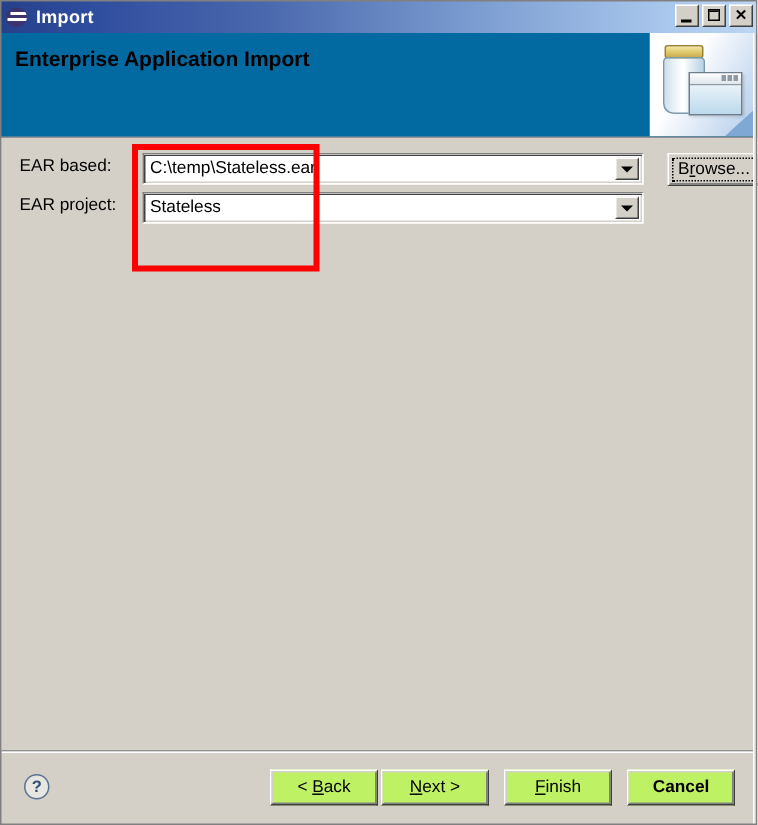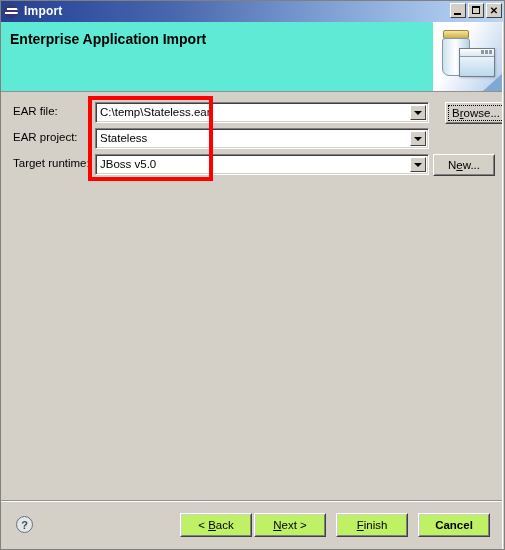--- a/index.html
+++ b/index.html
@@ -116,21 +116,21 @@
     font-size: 10px;
     font-weight: bold;
   }
 
   
   .header {
     position: absolute;
     left: 0; top: 22px;
     width: 505px;
     height: 70px;
-    background: #5eead4;
+    background: #0369a1;
     border-bottom: 1px solid #919191;
     box-sizing: border-box;
     overflow: hidden;
   }
   .header-title {
     position: absolute;
     left: 10px; top: 9px;
     font-size: 14px;
     font-weight: bold;
     color: #000000;
@@ -463,53 +463,41 @@
             </span>
           </div>
         <div class="winlet-body"></div>
       </div>
     </div>
   </div>
 
   <div class="body-area">
 
     <div class="field-row row-1">
-      <span class="field-label">EAR file:</span>
+      <span class="field-label">EAR based:</span>
       <div class="combo">
         <span class="combo-text">C:\temp\Stateless.ear</span>
         <span class="combo-arrow"></span>
       </div>
       <div class="side-btn btn-browse">
         <span class="inner">
             <span><span>B</span><span class="mn">r</span><span>owse...</span></span>
           </span>
         <span class="focusring"></span>
       </div>
     </div>
 
     <div class="field-row row-2">
       <span class="field-label">EAR project:</span>
       <div class="combo">
         <span class="combo-text">Stateless</span>
         <span class="combo-arrow"></span>
       </div>
     </div>
 
-    <div class="field-row row-3">
-      <span class="field-label">Target runtime:</span>
-      <div class="combo">
-        <span class="combo-text">JBoss v5.0</span>
-        <span class="combo-arrow"></span>
-      </div>
-      <div class="side-btn btn-new">
-        <span class="inner">
-            <span><span>N</span><span class="mn">e</span><span>w...</span></span>
-          </span>
-      </div>
-    </div>
 
   </div>
 
   <div class="red-box"></div>
 
   <div class="sep"></div>
   <div class="buttonbar">
     <div class="help-icon">?</div>
 
     <div class="wiz-btn b-back">

